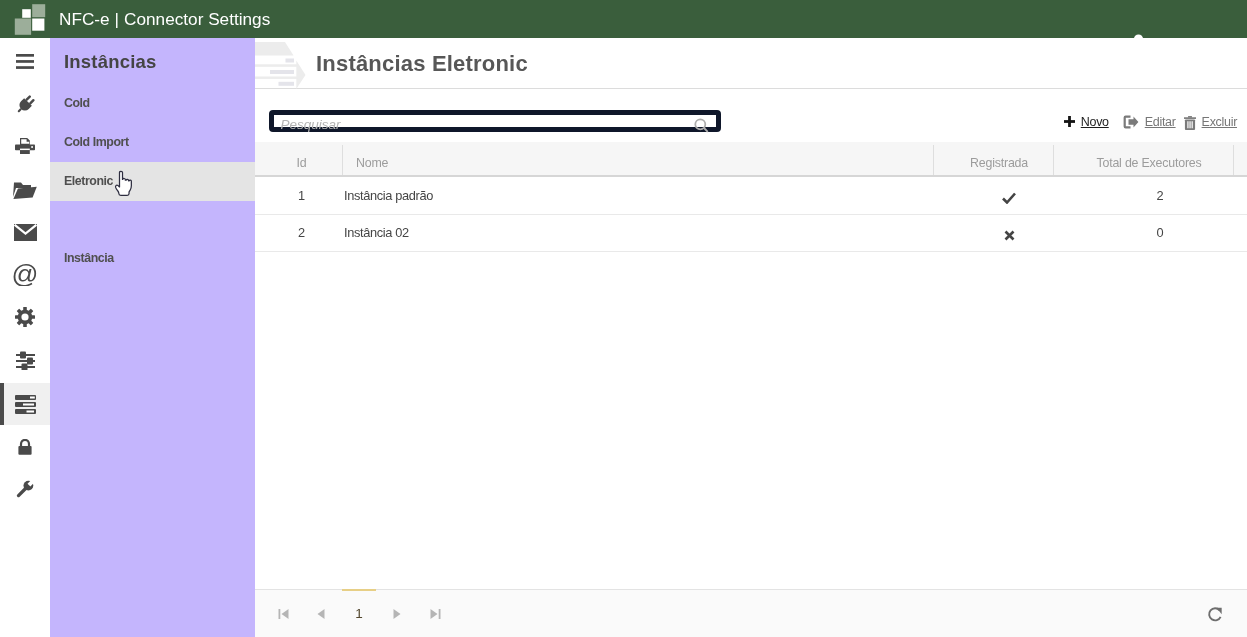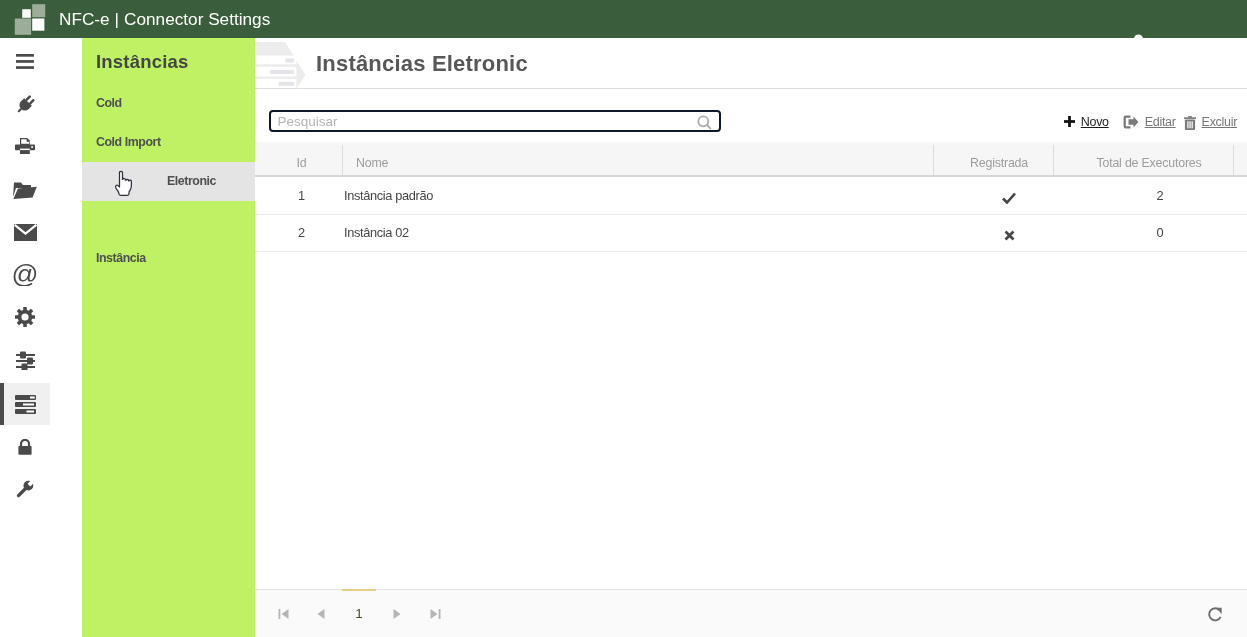--- a/index.html
+++ b/index.html
@@ -15,35 +15,35 @@
 .tbright { position:absolute; right:36px; top:0; height:54px; display:flex; align-items:flex-end; }
 .tbuser { margin-right:8px; }
 .tbname { color:#fff; font-size:15px; margin-right:13px; }
 
 
 .rail { position:absolute; left:0; top:38px; width:50px; height:599px; background:#fff; }
 .rit { position:absolute; left:0; width:50px; height:42px; display:flex; align-items:center; justify-content:center; }
 .rit.active { background:#f0f0f0; border-left:4px solid #4b4b4b; }
 
 
-.sidenav { position:absolute; left:50px; top:38px; width:205px; height:599px; background:#bef264;margin-left:32px; }
+.sidenav { position:absolute; left:50px; top:38px; width:205px; height:599px; background:#c4b5fd; }
 .snhead { position:absolute; left:14px; top:13px; font-size:18.5px; font-weight:bold; color:#454545; letter-spacing:0.2px; }
 .snitem { position:absolute; left:0; width:205px; height:39px; line-height:39px; padding-left:14px;
   font-size:12.4px; color:#4f4f4f; font-weight:bold; letter-spacing:-0.45px; }
-.snitem.active { background:#e4e4e4;text-align:center; }
+.snitem.active { background:#e4e4e4; }
 
 
 .main { position:absolute; left:255px; top:38px; width:992px; height:599px; background:#fff; }
 .pagehead { position:absolute; left:0; top:0; width:992px; height:51px; border-bottom:1px solid #dcdcdc; }
 .ptitle { position:absolute; left:61px; top:13px; font-size:22px; font-weight:bold; color:#575757; letter-spacing:0.2px; }
 .watermark { position:absolute; left:0; top:1px; }
 
 
 .searchwrap { position:absolute; left:13.5px; top:71.5px; width:452px; height:22px;
-  border:2px solid #0f172a; border-radius:4px; background:#fff; }
+  border:5px solid #0f172a; border-radius:4px; background:#fff;font-style:italic; }
 .searchwrap span { position:absolute; left:7px; top:2.5px; font-size:13.5px; color:#b4b4b4; }
 .searchwrap svg { position:absolute; right:7px; top:3px; }
 .tbtns { position:absolute; right:10px; top:70px; height:28px; display:flex; align-items:center; font-size:12.5px; letter-spacing:-0.3px; color:#767676; }
 .tbtns .b { display:flex; align-items:flex-start;text-decoration:underline; }
 .tbtns svg { margin-right:6px; }
 
 
 .grid { position:absolute; left:0; top:104px; width:992px; }
 .ghead { position:absolute; top:0; height:35px; background:#f6f6f6; width:992px; border-bottom:2px solid #d6d6d6; }
 .gh { position:absolute; top:5px; height:33px; line-height:33px; font-size:12.4px; letter-spacing:-0.2px; color:#9c9c9c; }

